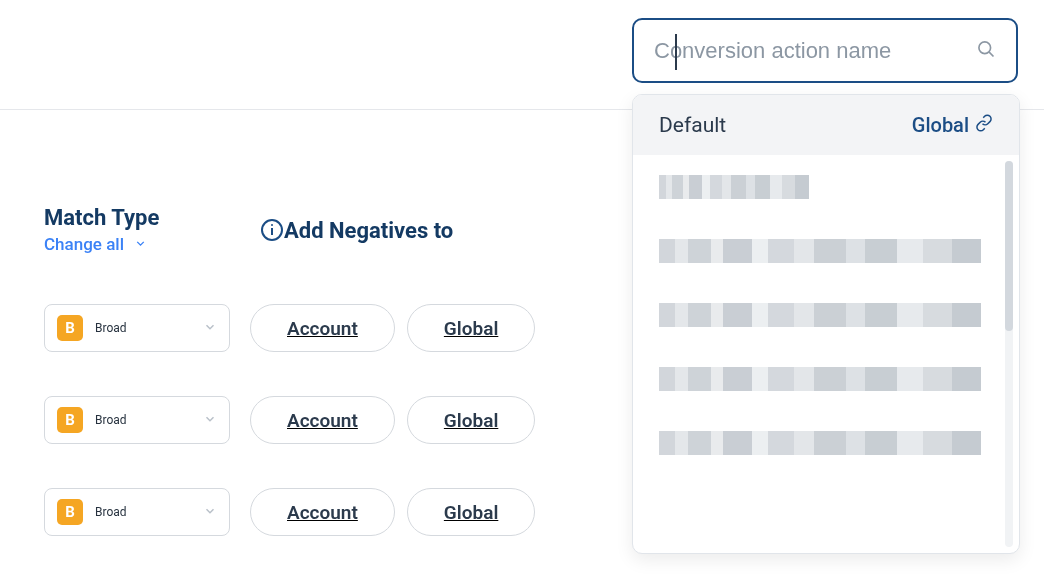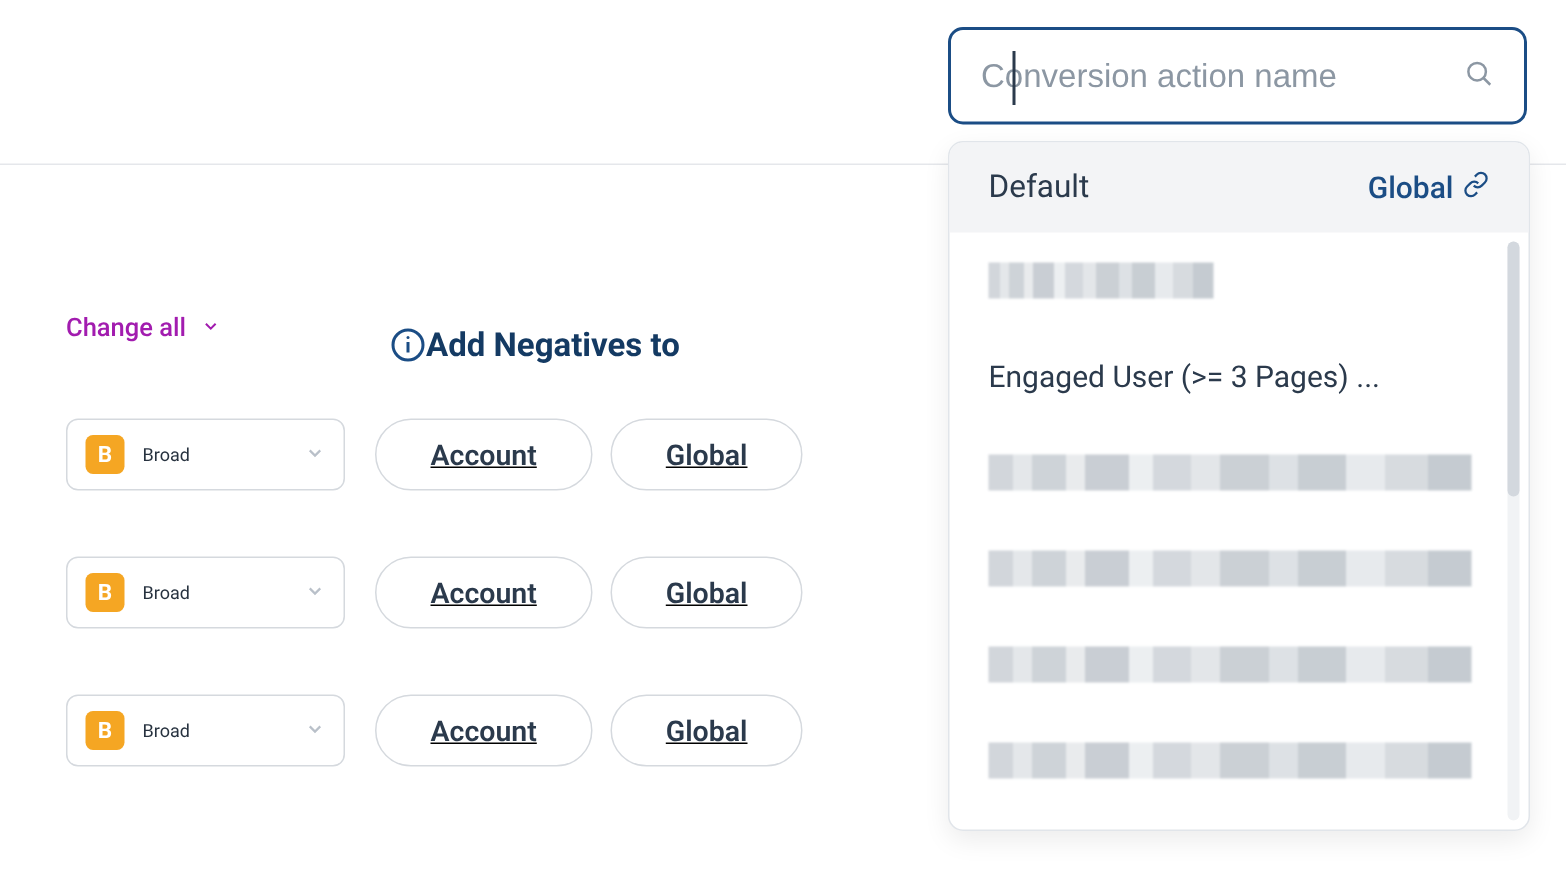--- a/index.html
+++ b/index.html
@@ -35,21 +35,21 @@
       font-size: 22px;
       font-weight: 700;
       color: #143a63;
     }
     .change-all {
       display: inline-flex;
       align-items: flex-end;
       gap: 10px;
       font-size: 17px;
       font-weight: 500;
-      color: #a21caf;
+      color: #3b82f6;
       cursor: pointer;
       margin-top: 4px;
     }
     .change-all svg {
       width: 13px;
       height: 13px;
     }
     .row {
       display: flex;
       align-items: center;
@@ -258,20 +258,21 @@
       width: 150px;
     }
   </style>
 </head>
 <body>
 
 <div class="divider"></div>
 
 <div class="left-pane">
   <div class="match-type-header">
+    <div class="match-type-title">Match Type</div>
     <div class="change-all">
       <span>Change all</span>
       <span>
         <svg viewBox="0 0 24 24" fill="none" stroke="currentColor" stroke-width="2.5">
             <polyline points="6 9 12 15 18 9"></polyline>
           </svg>
       </span>
     </div>
   </div>
 
@@ -361,23 +362,20 @@
   </div>
   <div class="dd-body">
     <div class="scrollbar-track">
       <div class="scrollbar-thumb"></div>
     </div>
 
     <div class="dd-item">
       <div class="blur-bar blur-short"></div>
     </div>
     <div class="dd-item">
-      <span class="dd-item-text">Engaged User (&gt;= 3 Pages) ...</span>
-    </div>
-    <div class="dd-item">
       <div class="blur-bar"></div>
     </div>
     <div class="dd-item">
       <div class="blur-bar"></div>
     </div>
     <div class="dd-item">
       <div class="blur-bar"></div>
     </div>
     <div class="dd-item">
       <div class="blur-bar"></div>

